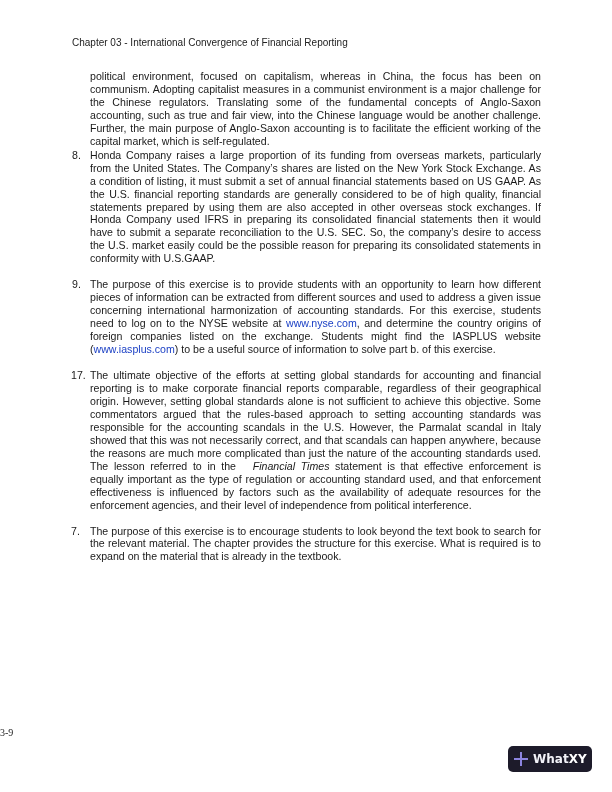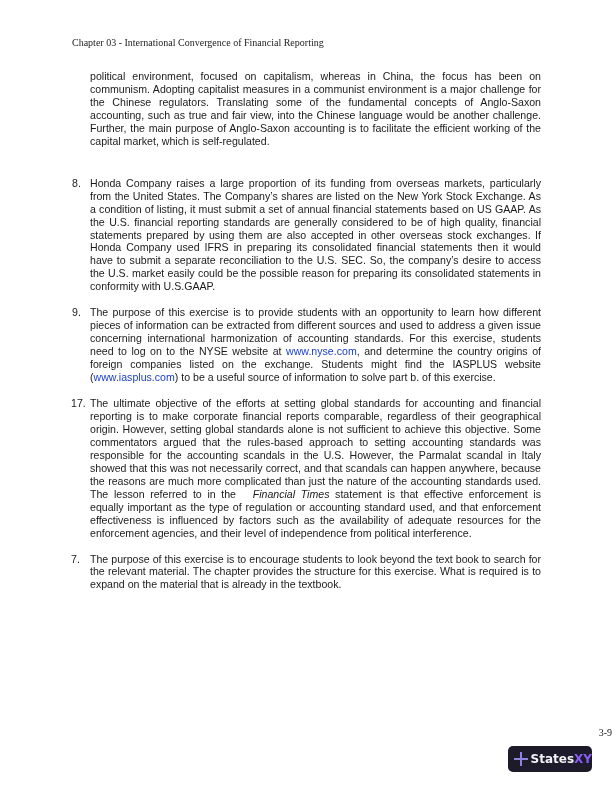--- a/index.html
+++ b/index.html
@@ -2,47 +2,47 @@
 <html><head>
   <meta charset="utf-8">
   <style>
     html, body { margin: 0; padding: 0; }
     body {
       width: 612px; height: 792px; background: #ffffff; position: relative; overflow: hidden;
       font-family: "Liberation Sans", sans-serif; color: #1a1a1a;
     }
     .header {
       position: absolute; left: 72px; top: 37px;
-      font-family: Liberation Serif, serif; font-size: 10px; color: #222;
+      font-family: Liberation Sans, sans-serif; font-size: 10px; color: #222;
     }
     .content {
       position: absolute; left: 72px; top: 70px; width: 469px;
       font-size: 10.6px; line-height: 12.95px;
     }
-    .para { text-align: justify; padding-left: 18px; margin: 0 0 29px 0; }
+    .para { text-align: justify; padding-left: 18px; margin: 0 0 1px 0; }
     .item { position: relative; padding-left: 18px; margin: 0 0 13px 0; text-align: justify; }
     .num { position: absolute; left: 0; top: 0; }
     .item.wide .num { left: -1px; }
     a { color: #1a3fc4; }
     i { font-style: italic; margin-left: 11px; }
     .pagenum {
-      position: absolute; left: 0; width: 612px; top: 727px; text-align: right;
+      position: absolute; left: 0; width: 612px; top: 727px; text-align: left;
       font-family: "Liberation Serif", serif; font-size: 10px; color: #222;
     }
     .badge {
       position: absolute; left: 508px; top: 746px; width: 84px; height: 26px;
       background: #1d1b2a; border-radius: 5px; display: flex; align-items: center;
       padding-left: 6px; box-sizing: border-box; gap: 5px;
     }
     .badge .plus { width: 14px; height: 14px; position: relative; }
     .badge .plus::before, .badge .plus::after { content: ""; position: absolute; background: #8c84e0; }
     .badge .plus::before { left: 6px; top: 0; width: 2px; height: 14px; }
     .badge .plus::after { left: 0; top: 6px; width: 14px; height: 2px; }
     .badge .brand { font-family: "DejaVu Sans", sans-serif; font-weight: bold; font-size: 12px; color: #f2f2f8; }
-    .badge .brand .xy { color: #8b5cf6; }
+    .badge .brand .xy { color: #ffffff; }
   </style>
 </head>
 <body>
 
 <div class="header">Chapter 03 - International Convergence of Financial Reporting</div>
 
 <div class="content">
   <p class="para">political environment, focused on capitalism, whereas in China, the focus has been on communism. Adopting capitalist measures in a communist environment is a major challenge for the Chinese regulators. Translating some of the fundamental concepts of Anglo-Saxon accounting, such as true and fair view, into the Chinese language would be another challenge. Further, the main purpose of Anglo-Saxon accounting is to facilitate the efficient working of the capital market, which is self-regulated.</p>
 
   <div class="item">
@@ -63,14 +63,14 @@
   <div class="item wide">
     <span class="num">7.</span>
     <span>The purpose of this exercise is to encourage students to look beyond the text book to search for the relevant material. The chapter provides the structure for this exercise.  What is required is to expand on the material that is already in the textbook.</span>
   </div>
 </div>
 
 <div class="pagenum">3-9</div>
 
 <div class="badge">
   <span class="plus"></span>
-  <span class="brand"><span>States</span><span class="xy">XY</span></span>
+  <span class="brand"><span>What</span><span class="xy">XY</span></span>
 </div>
 
 </body></html>

